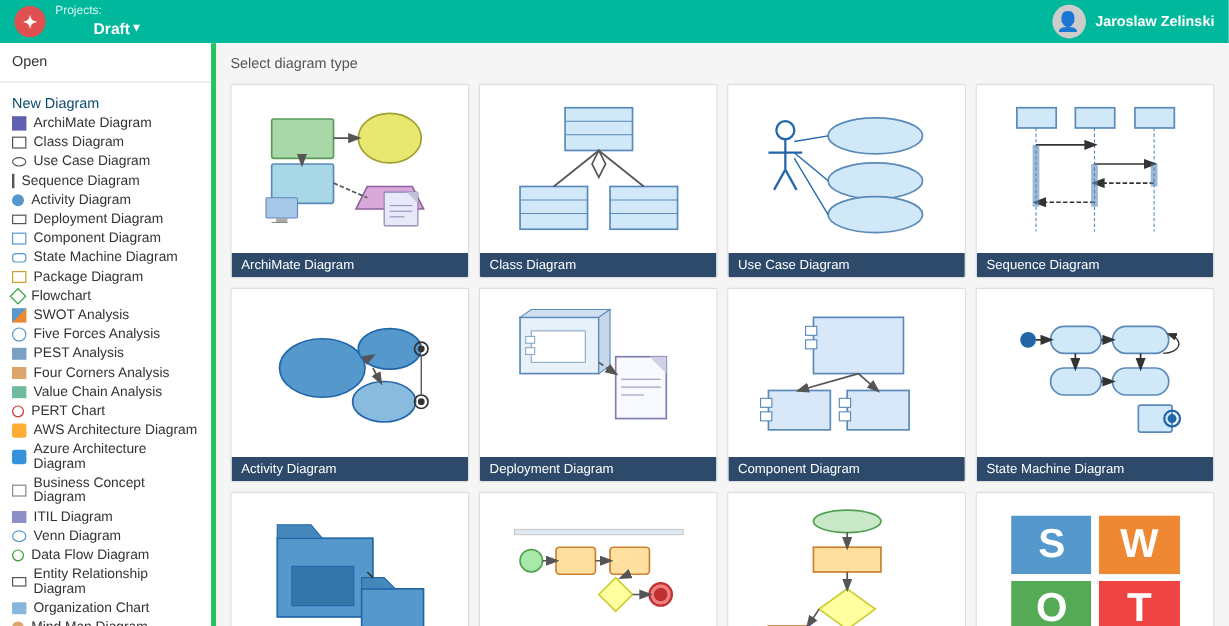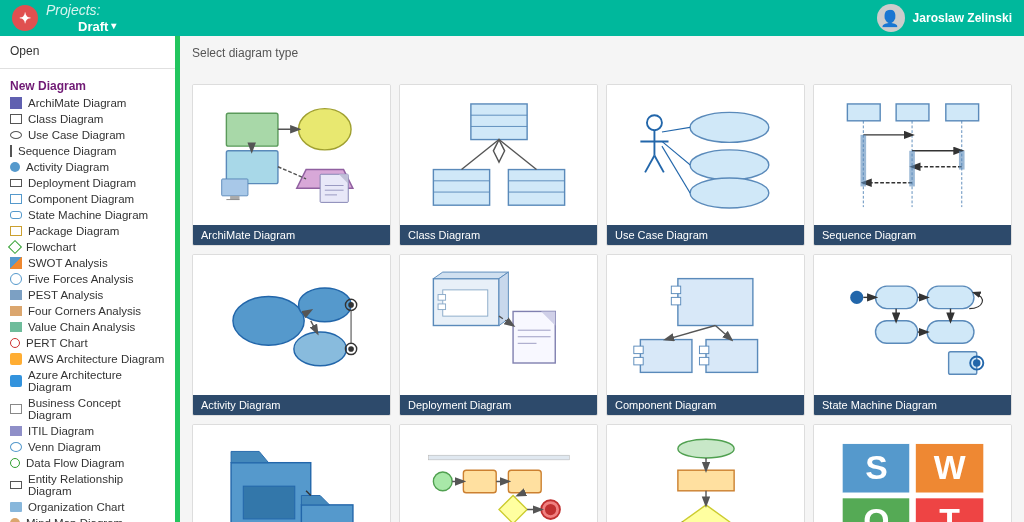--- a/index.html
+++ b/index.html
@@ -15,51 +15,51 @@
       padding: 0 12px;
       color: white;
     }
     .header-left { display: flex; align-items: center; gap: 8px; }
     .header-logo {
       width: 26px; height: 26px; background: #e05050; border-radius: 50%;
       display: flex; align-items: center; justify-content: center;
       font-size: 14px; font-weight: bold; color: white;
     }
     .header-project { display: flex; flex-direction: column; line-height: 1.2; }
-    .header-project-label { font-size: 14px; opacity: 0.85; font-style: italic; }
+    .header-project-label { font-size: 10px; opacity: 0.85; }
     .header-project-name { font-size: 13px; font-weight: bold; display: flex; align-items: center; gap: 3px; padding-left: 32px; }
     .dropdown-arrow { font-size: 10px; }
     .header-right { display: flex; align-items: center; gap: 8px; }
     .header-avatar {
       width: 28px; height: 28px; border-radius: 50%; background: #ccc;
       overflow: hidden; display: flex; align-items: center; justify-content: center;
       font-size: 16px;
     }
     .header-username { font-size: 12px; font-weight: bold; }
 
     
     .main { display: flex; height: calc(522px - 36px); }
 
     
     .sidebar {
       width: 180px; min-width: 180px; background: #fff; border-right: 5px solid #22c55e;
       overflow-y: auto; padding: 4px 0;
     }
     .sidebar-open-title { padding: 4px 10px; font-size: 12px; color: #333; }
     .sidebar-divider { border: none; border-top: 1px solid #e0e0e0; margin: 6px 0; }
-    .sidebar-new-title { padding: 4px 10px 2px; font-size: 12px; font-weight: bold; color: #701a75; }
+    .sidebar-new-title { padding: 4px 10px 2px; font-size: 12px; font-weight: normal; color: #0c4a6e; }
     .sidebar-item {
       display: flex; align-items: center; gap: 6px;
       padding: 2px 10px; cursor: pointer; color: #333; font-size: 11.5px;
     }
     .sidebar-icon { width: 14px; height: 14px; flex-shrink: 0; }
 
     
     .content { flex: 1; overflow-y: auto; padding: 10px 12px; background: #f5f5f5; }
-    .content-title { font-size: 12px; color: #555; margin-bottom: 24px; }
+    .content-title { font-size: 12px; color: #555; margin-bottom: 10px; }
     .diagram-grid {
       display: grid;
       grid-template-columns: repeat(4, 1fr);
       gap: 8px;
     }
     .diagram-card {
       background: white;
       border: 1px solid #ddd;
       border-radius: 2px;
       cursor: pointer;

